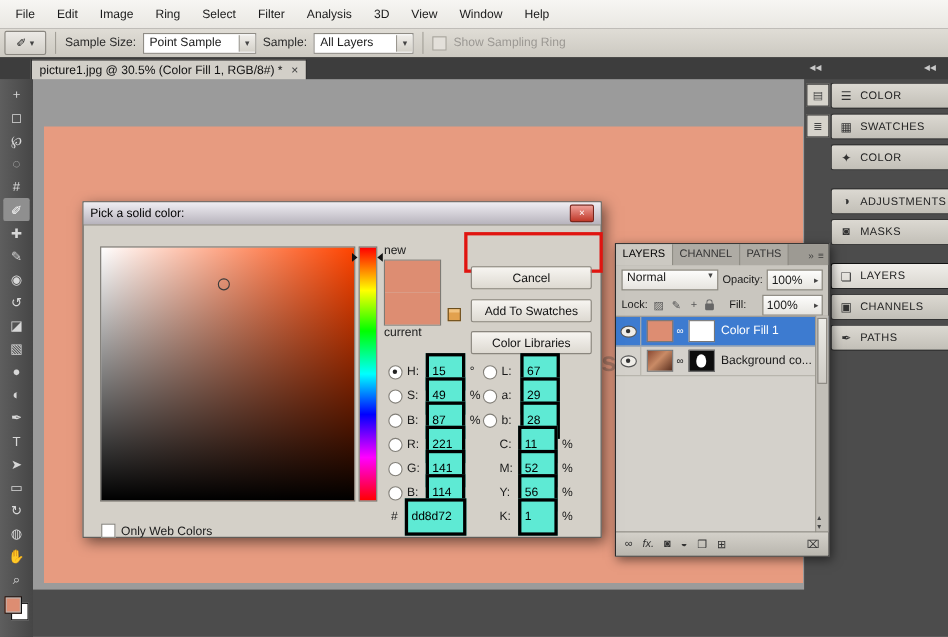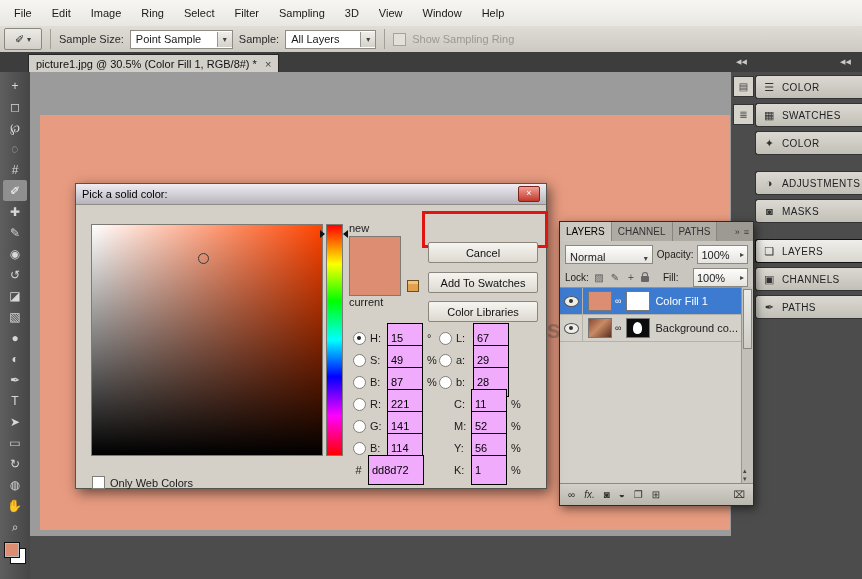--- a/index.html
+++ b/index.html
@@ -66,21 +66,21 @@
   
   .layers-panel{position:absolute;left:559px;top:221px;width:193px;height:283px;background:#c9c6bf;
                 border:1px solid #2b2b2b;box-shadow:2px 3px 9px rgba(0,0,0,.5);z-index:6}
   .lp-tabs{height:19px;background:#9d9a93;display:flex;align-items:stretch}
   .lp-tab{padding:0 6px;display:flex;align-items:center;font-size:10px;color:#333;background:#aeaba4;border-right:1px solid #88857e}
   .lp-tab.active{background:#ccc9c2;color:#000}
   .lp-tabicons{margin-left:auto;display:flex;align-items:center;gap:4px;padding-right:4px;color:#3a3a3a;font-size:9px}
   .lp-controls{padding:4px 5px 0}
   .lp-row{display:flex;align-items:center;gap:4px;margin-bottom:4px}
   .blend-select{width:86px;height:17px;background:linear-gradient(#fdfdfc,#e6e4df);border:1px solid #8b887f;
-                display:flex;align-items:flex-end;justify-content:space-between;padding:0 4px}
+                display:flex;align-items:flex-start;justify-content:space-between;padding:0 4px}
   .val-box{width:47px;height:17px;background:linear-gradient(#fdfdfc,#e6e4df);border:1px solid #8b887f;
            display:flex;align-items:center;justify-content:space-between;padding:0 3px;margin-left:auto}
   .mini{font-size:8px;color:#444}
   .lock-icon{font-size:10px;color:#555;width:12px;text-align:center}
   .padlock{position:relative;width:8px;height:6px;background:#666;border-radius:1px;margin-top:3px}
   .padlock:before{content:"";position:absolute;top:-4px;left:1px;width:4px;height:4px;border:1px solid #666;border-bottom:none;border-radius:3px 3px 0 0}
   .lp-list{position:absolute;left:0;right:0;top:65px;bottom:21px;background:#d4d1cb;border-top:1px solid #979389;overflow:hidden}
   .layer-row{height:26px;display:flex;align-items:center;border-bottom:1px solid #b5b2aa}
   .layer-row.selected{background:#3d7bd0;color:#fff}
   .eye-cell{width:22px;height:26px;border-right:1px solid #b5b2aa;display:flex;align-items:center;justify-content:center}
@@ -128,38 +128,38 @@
   .btn-lib{top:117px}
   .col-left{position:absolute;left:277px;top:146px}
   .col-right{position:absolute;left:363px;top:146px}
   .vrow{display:flex;align-items:center;height:16px;margin-bottom:6px;gap:4px}
   .vrow.gap-top{margin-top:4px}
   .vrow.hex-row{margin-top:2px}
   .radio{width:11px;height:11px;border:1px solid #827f78;border-radius:50%;background:#fff;position:relative;flex:none}
   .radio.checked:after{content:"";position:absolute;left:3px;top:3px;width:4px;height:4px;background:#222;border-radius:50%}
   .spacer{width:11px;flex:none}
   .vlabel{width:13px;text-align:left}
-  .num{width:36px;height:16px;border:1px solid #000000;background:#f0abfc;font-family:"Liberation Sans",sans-serif;font-size:11px;padding:14px 3px;box-sizing:border-box}
+  .num{width:36px;height:16px;border:3px solid #000000;background:#5eead4;font-family:"Liberation Sans",sans-serif;font-size:11px;padding:14px 3px;box-sizing:border-box}
   .hexin{width:56px}
   .owc{position:absolute;left:16px;top:292px;display:flex;align-items:center;gap:5px}
   .checkbox{width:11px;height:11px;border:1px solid #827f78;background:#fff}
 </style>
 </head>
 <body>
 
 <div class="app">
 
   <div class="menubar">
     <span class="menu-item">File</span>
     <span class="menu-item">Edit</span>
     <span class="menu-item">Image</span>
     <span class="menu-item">Ring</span>
     <span class="menu-item">Select</span>
     <span class="menu-item">Filter</span>
-    <span class="menu-item">Sampling</span>
+    <span class="menu-item">Analysis</span>
     <span class="menu-item">3D</span>
     <span class="menu-item">View</span>
     <span class="menu-item">Window</span>
     <span class="menu-item">Help</span>
   </div>
 
   <div class="options">
     <div class="tool-preset">
       <span>✐</span>
       <span class="mini">▾</span>

